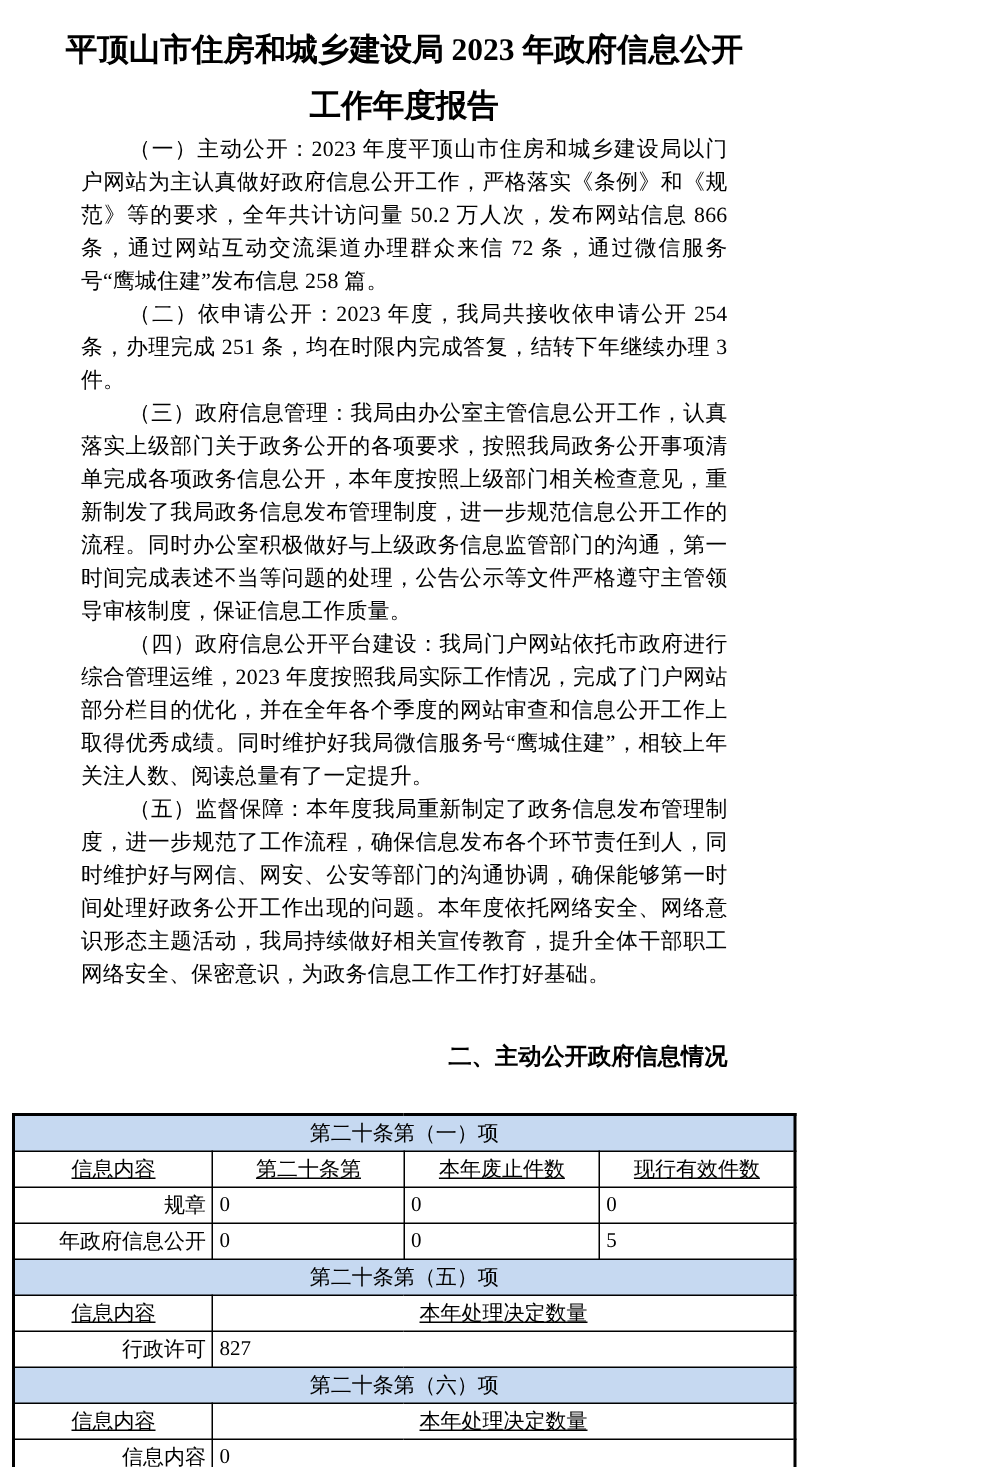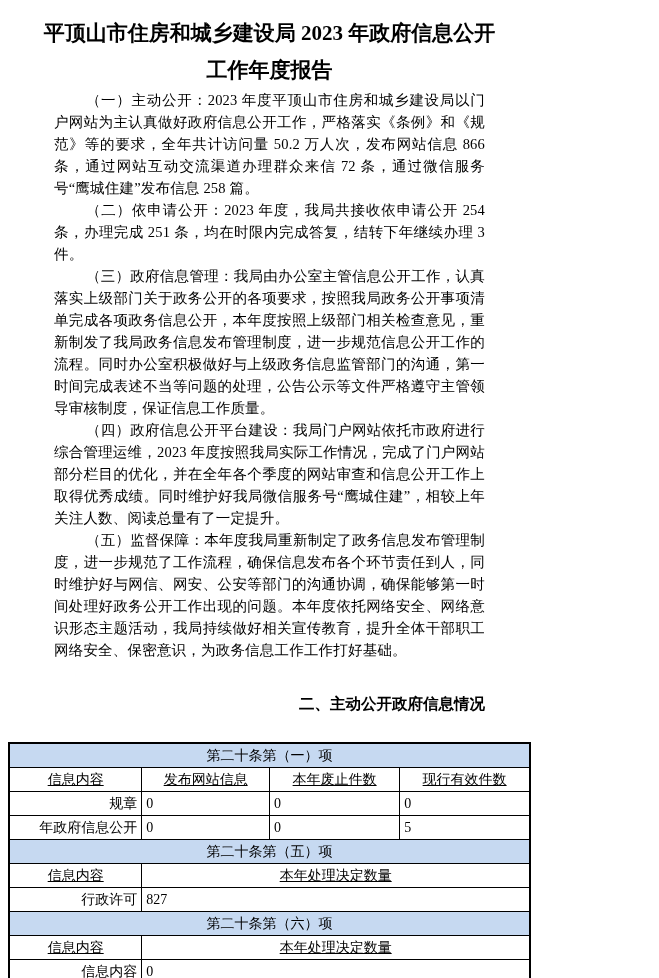--- a/index.html
+++ b/index.html
@@ -66,21 +66,21 @@
           <col style="width:24.5%">
         <col style="width:25%">
           <col style="width:25%">
       </colgroup>
       <tbody>
           <tr>
             <td colspan="4" class="band" style="background: rgb(198, 217, 241);">第二十条第（一）项</td>
           </tr>
           <tr>
             <th>信息内容</th>
-            <th>发布网站信息</th>
+            <th>第二十条第</th>
             <th>本年废止件数</th>
             <th>现行有效件数</th>
           </tr>
           <tr>
             <td class="rowlabel">规章</td>
             <td class="val">0</td>
             <td class="val">0</td>
             <td class="val">0</td>
           </tr>
           <tr>

